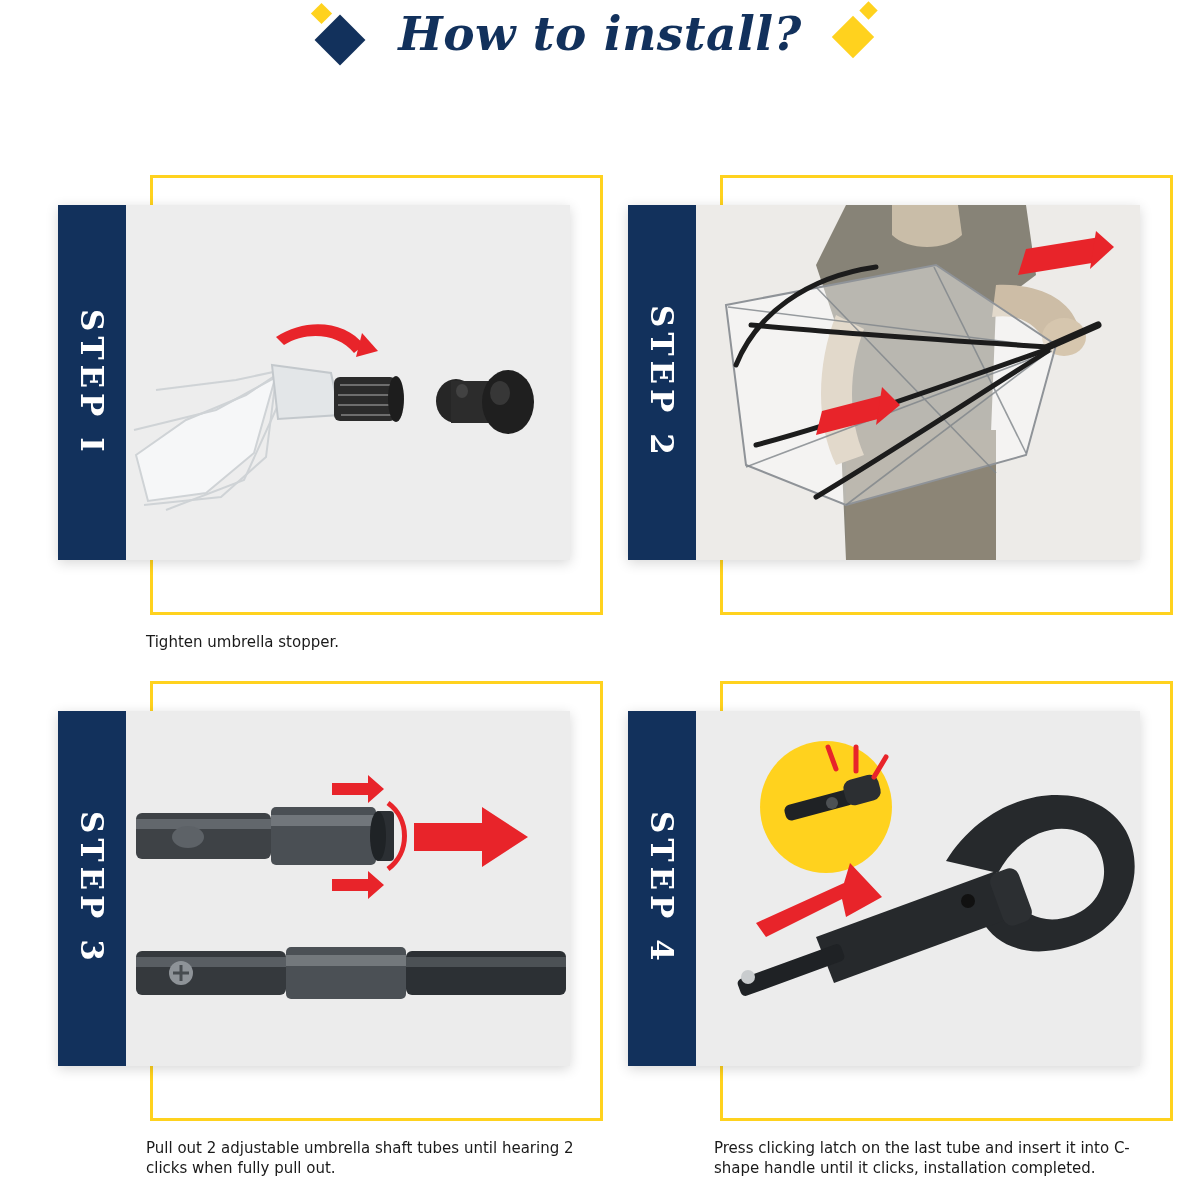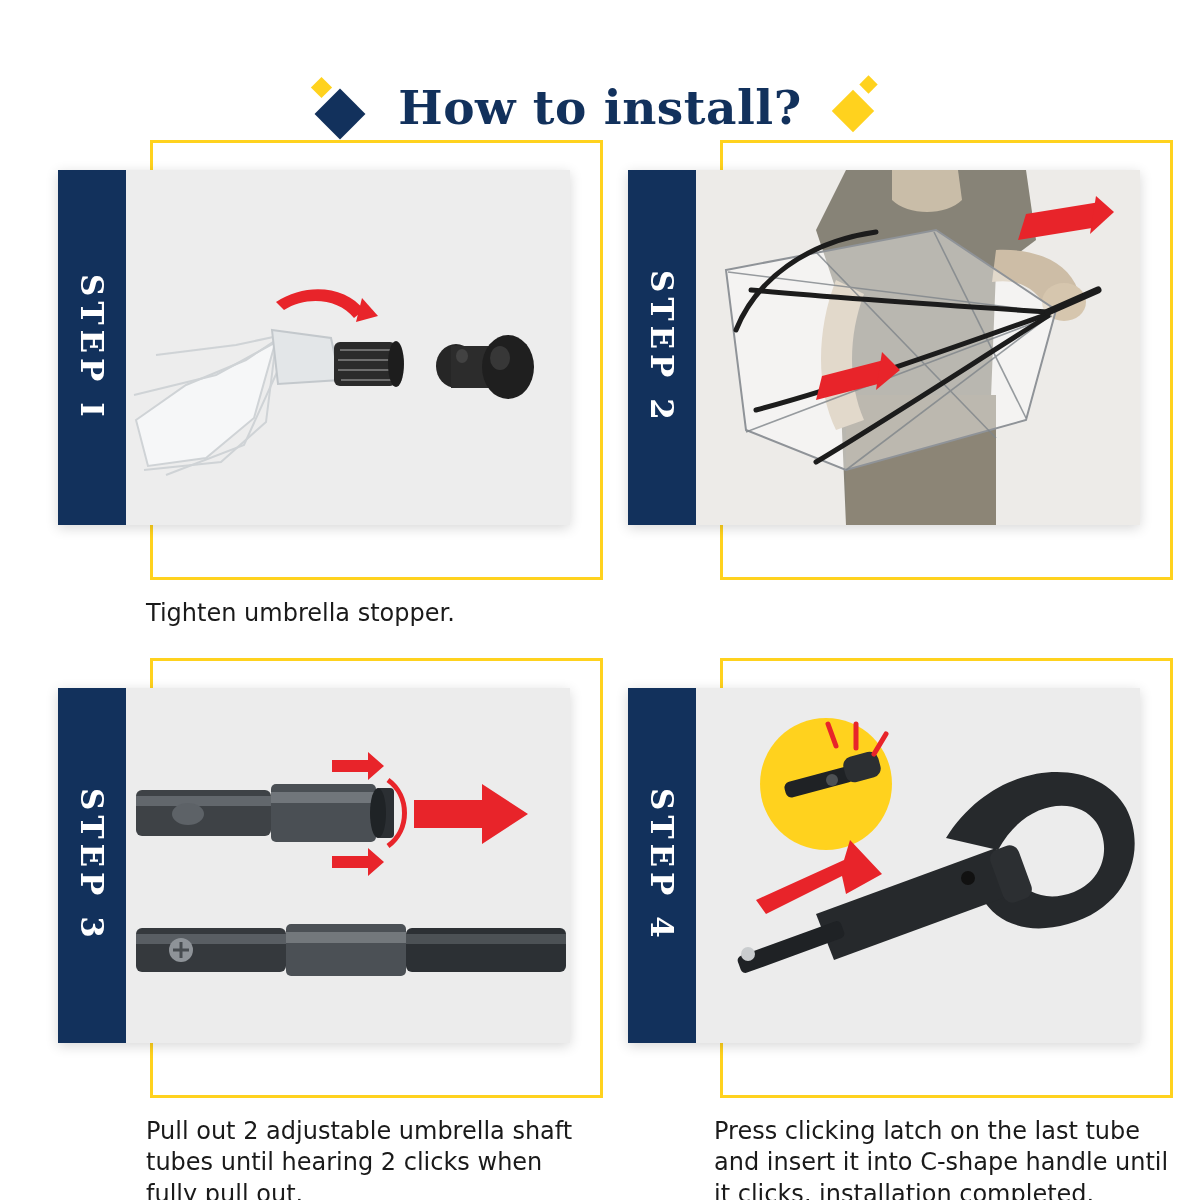--- a/index.html
+++ b/index.html
@@ -12,24 +12,25 @@
     height: 1200px;
     font-family: "DejaVu Sans", sans-serif;
     color: #1a1a1a;
     position: relative;
     overflow: hidden;
   }
 
   
   .header {
     position: relative;
-    height: 140px;
+    height: 175px;
     display: flex;
-    align-items: flex-end;
+    align-items: flex-start;
     justify-content: center;
+    font-style: italic;
   }
   .title-wrap {
     display: flex;
     align-items: center;
     gap: 26px;
   }
   .title {
     font-family: "DejaVu Serif", serif;
     font-weight: bold;
     font-size: 47px;
@@ -130,21 +131,21 @@
   }
   .photo {
     flex: 1;
     position: relative;
     overflow: hidden;
     background: #ededed;
   }
   .caption {
     margin: 18px 0 0 88px;
     width: 455px;
-    font-size: 24px;
+    font-size: 15px;
     line-height: 1.32;
     color: #1a1a1a;
   }
   .step.right .caption {
     margin-left: 86px;
   }
   svg.illus { position: absolute; left: 0; top: 0; }
 </style>
 </head>
 <body>

